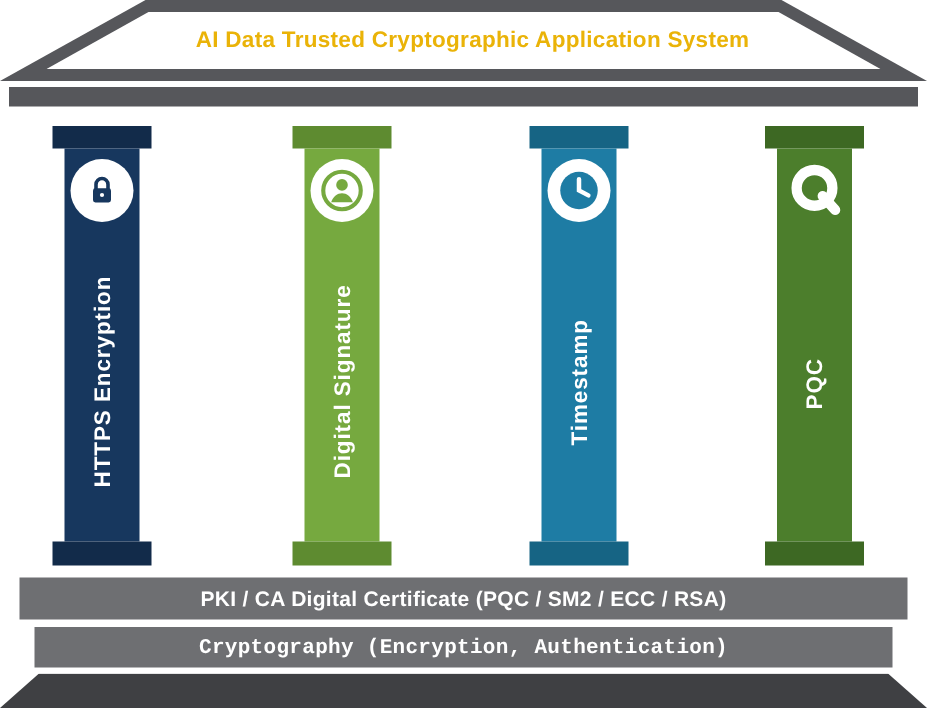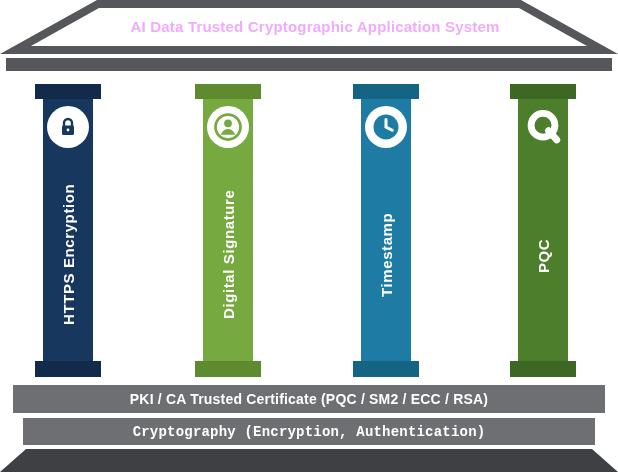--- a/index.html
+++ b/index.html
@@ -24,21 +24,21 @@
   .roof-band {
     position: absolute; top: 8px; left: 0;
     width: 618px; height: 38px;
     background: #ffffff;
     clip-path: polygon(99px 0px, 519px 0px, 587px 38px, 31px 38px);
   }
   .roof-title {
     position: absolute; top: 7px; left: 0;
     width: 100%; height: 39px;
     display: flex; align-items: center; justify-content: center;
-    font-size: 15px; font-weight: bold; color: #f0abfc;
+    font-size: 15px; font-weight: bold; color: #eab308;
     letter-spacing: 0.2px;
     padding-left: 12px;
   }
   .beam {
     position: absolute; top: 58px; left: 6px;
     width: 606px; height: 13px;
     background: #56575B;
   }
 
   
@@ -173,20 +173,20 @@
           <circle cx="24" cy="21" r="13" fill="none" stroke="#ffffff" stroke-width="7.5"></circle>
           <line x1="30" y1="27" x2="39" y2="37" stroke="#ffffff" stroke-width="7.5" stroke-linecap="round"></line>
         </svg>
       </div>
       <div class="pillar-label">PQC</div>
     </div>
     <div class="base"></div>
   </div>
 
   <div class="layer layer-pki">
-    <span>PKI / CA Trusted Certificate (PQC / SM2 / ECC / RSA)</span>
+    <span>PKI / CA Digital Certificate (PQC / SM2 / ECC / RSA)</span>
   </div>
   <div class="layer layer-crypto">
     <span>Cryptography (Encryption, Authentication)</span>
   </div>
   <div class="foundation"></div>
 
 </div>
 
 </body></html>

